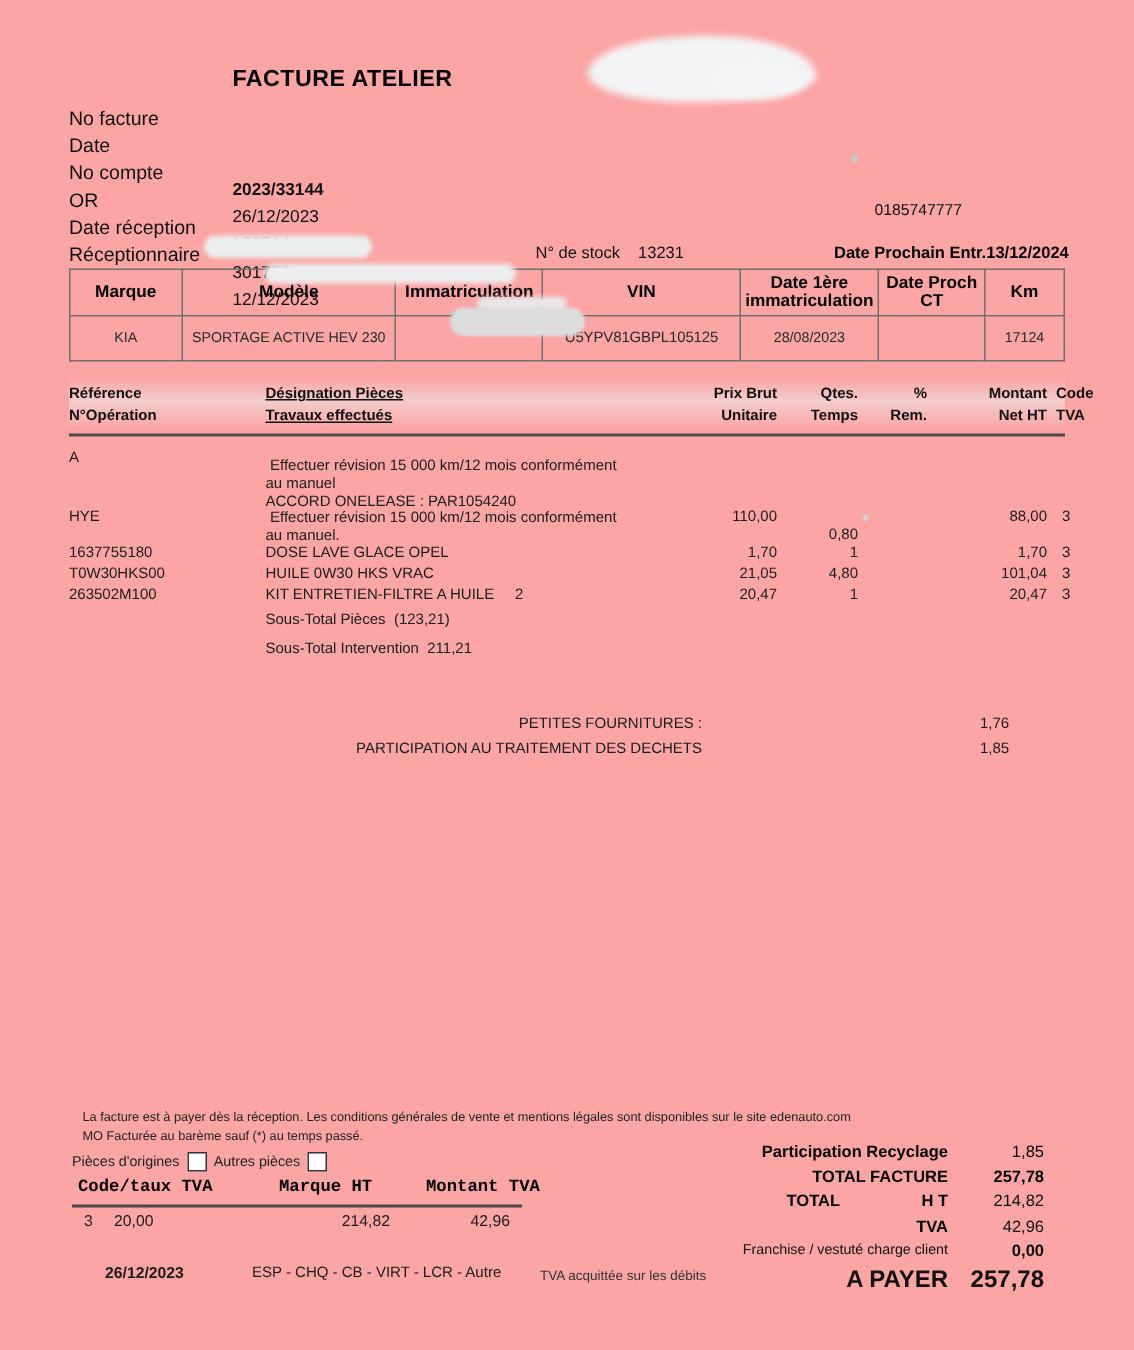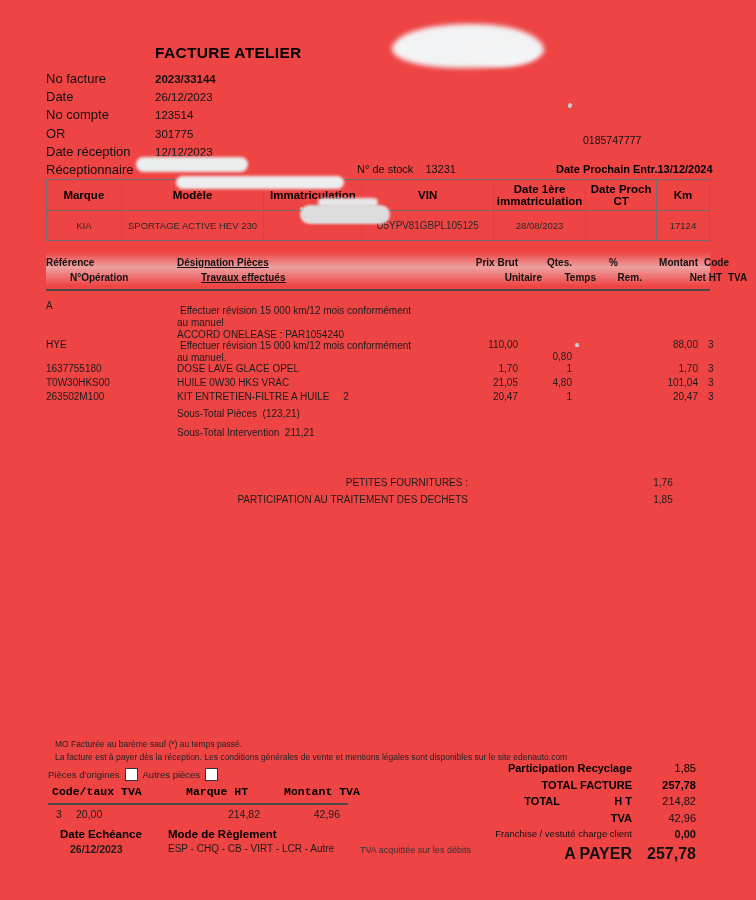--- a/index.html
+++ b/index.html
@@ -4,40 +4,40 @@
 <style>
   html, body {
     margin: 0;
     padding: 0;
     background: #ffffff;
   }
   #page {
     position: relative;
     width: 756px;
     height: 900px;
-    background: #ef4444;
+    background: #fca5a5;
     font-family: "Liberation Sans", sans-serif;
     color: #1a1a1a;
     overflow: hidden;
   }
 
   
   .abs { position: absolute; }
 
   
   .doc-title {
     left: 155px; top: 44px;
     font-size: 15.5px;
     font-weight: bold;
     letter-spacing: 0.3px;
     color: #000;
   }
   .meta-labels { left: 46px; top: 70px; font-size: 13px; line-height: 18.2px; color: #111; }
   .meta-values { left: 155px; top: 70px; font-size: 11.5px; line-height: 18.2px; color: #111; }
-  .meta-values .strong { font-weight: bold; }
+  .meta-values .strong { font-weight: bold; margin-top: 48px; }
 
   .phone {
     left: 583px; top: 134px;
     font-size: 10.5px;
     color: #111;
   }
   .stock-line {
     left: 357px; top: 163px;
     font-size: 11px;
     color: #111;
@@ -322,21 +322,21 @@
   <div class="abs items-head">
     <div class="hrow">
       <span class="h hl-ref">Référence</span>
       <span class="h hl-des">Désignation Pièces</span>
       <span class="h hl-prix">Prix Brut</span>
       <span class="h hl-qte">Qtes.</span>
       <span class="h hl-rem">%</span>
       <span class="h hl-mnt">Montant</span>
       <span class="h hl-tva">Code</span>
     </div>
-    <div class="hrow" style="top:2px;margin-left:24px;">
+    <div class="hrow" style="top:2px;">
       <span class="h hl-ref">N°Opération</span>
       <span class="h hl-des">Travaux effectués</span>
       <span class="h hl-prix">Unitaire</span>
       <span class="h hl-qte">Temps</span>
       <span class="h hl-rem">Rem.</span>
       <span class="h hl-mnt">Net HT</span>
       <span class="h hl-tva">TVA</span>
     </div>
   </div>
   <div class="abs rule-thick"></div>
@@ -406,22 +406,22 @@
       <span class="fee-label">PETITES FOURNITURES :</span>
       <span class="fee-val">1,76</span>
     </div>
     <div class="fee-row">
       <span class="fee-label">PARTICIPATION AU TRAITEMENT DES DECHETS</span>
       <span class="fee-val">1,85</span>
     </div>
   </div>
 
   <div class="abs legal">
+    <div>La facture est à payer dès la réception. Les conditions générales de vente et mentions légales sont disponibles sur le site edenauto.com</div>
     <div>MO Facturée au barème sauf (*) au temps passé.</div>
-    <div>La facture est à payer dès la réception. Les conditions générales de vente et mentions légales sont disponibles sur le site edenauto.com</div>
   </div>
 
   <div class="abs origin-row">
     <span>Pièces d'origines</span>
     <span class="chk"></span>
     <span>Autres pièces</span>
     <span class="chk"></span>
   </div>
 
   <div class="abs tva-head">
@@ -430,24 +430,20 @@
     <span class="th th-tva">Montant TVA</span>
   </div>
   <div class="abs tva-rule"></div>
   <div class="abs tva-row">
     <span class="td td-code">3</span>
     <span class="td td-taux">20,00</span>
     <span class="td td-ht">214,82</span>
     <span class="td td-tva">42,96</span>
   </div>
 
-  <div class="abs ech-head">
-    <span class="eh eh-date">Date Echéance</span>
-    <span class="eh eh-mode">Mode de Règlement</span>
-  </div>
   <div class="abs ech-row">
     <span class="er er-date">26/12/2023</span>
     <span class="er er-mode">ESP - CHQ - CB - VIRT - LCR - Autre</span>
   </div>
   <div class="abs tva-note">TVA acquittée sur les débits</div>
 
   <div class="abs totals">
     <div class="t-row bold">
       <span class="t-label">Participation Recyclage</span>
       <span class="t-val" style="font-weight:normal;">1,85</span>

